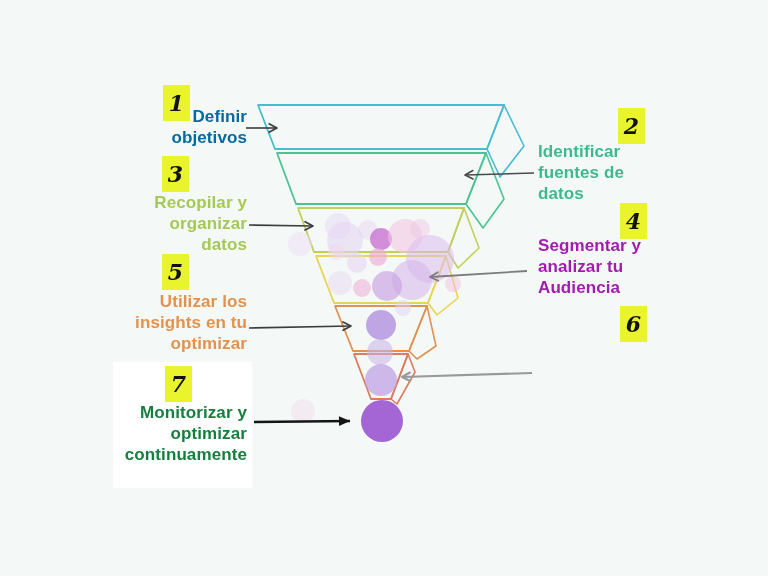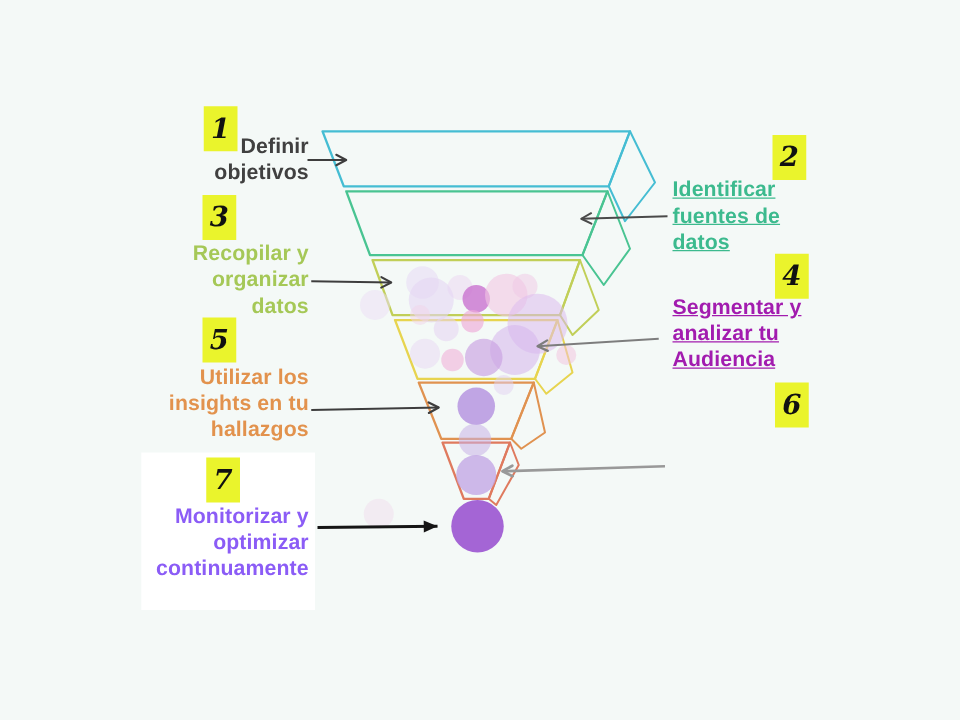--- a/index.html
+++ b/index.html
@@ -12,21 +12,21 @@
     position:absolute;width:27px;height:36px;
     display:flex;align-items:center;justify-content:center;
     font-family:"DejaVu Serif",serif;font-style:italic;font-weight:700;
     font-size:22px;color:#111;
   }
   .step-label{
     position:absolute;font-weight:700;font-size:17px;line-height:21px;
     white-space:pre-line;letter-spacing:0.1px;
   }
   .left-label{right:521px;text-align:right;}
-  .right-label{left:538px;text-align:left;text-decoration:underline;}
+  .right-label{left:538px;text-align:left;}
   .card7{
     position:absolute;left:113px;top:362px;width:139px;height:126px;
     background:rgba(255,255,255,0.92);
   }
 </style>
 </head>
 <body>
 
 <div class="canvas">
 
@@ -98,31 +98,31 @@
   <div class="badge" style="left: 162px; top: 254px; background-color: rgb(234, 244, 44);">
       <span>5</span>
     </div>
   <div class="badge" style="left: 620px; top: 306px; background-color: rgb(234, 244, 44);">
       <span>6</span>
     </div>
   <div class="badge" style="left: 165px; top: 366px; background-color: rgb(234, 244, 44);">
       <span>7</span>
     </div>
 
-  <div class="step-label left-label" style="top: 106px; color: #404040; margin-left: 12px;">Definir
+  <div class="step-label left-label" style="top: 106px; color: #0369a1; margin-left: 12px;">Definir
 objetivos</div>
   <div class="step-label right-label" style="top: 141px; color: rgb(60, 186, 142);">Identificar
 fuentes de
 datos</div>
   <div class="step-label left-label" style="top: 192px; color: rgb(165, 200, 87); margin-left: 28px;">Recopilar y
 organizar
 datos</div>
   <div class="step-label right-label" style="top: 235px; color: #a21caf;">Segmentar y
 analizar tu
 Audiencia</div>
   <div class="step-label left-label" style="top: 291px; color: rgb(226, 146, 77);">Utilizar los
 insights en tu
-hallazgos</div>
-  <div class="step-label left-label" style="top: 402px; color: #8b5cf6;">Monitorizar y
+optimizar</div>
+  <div class="step-label left-label" style="top: 402px; color: #15803d;">Monitorizar y
 optimizar
 continuamente</div>
 
 </div>
 
 </body></html>

